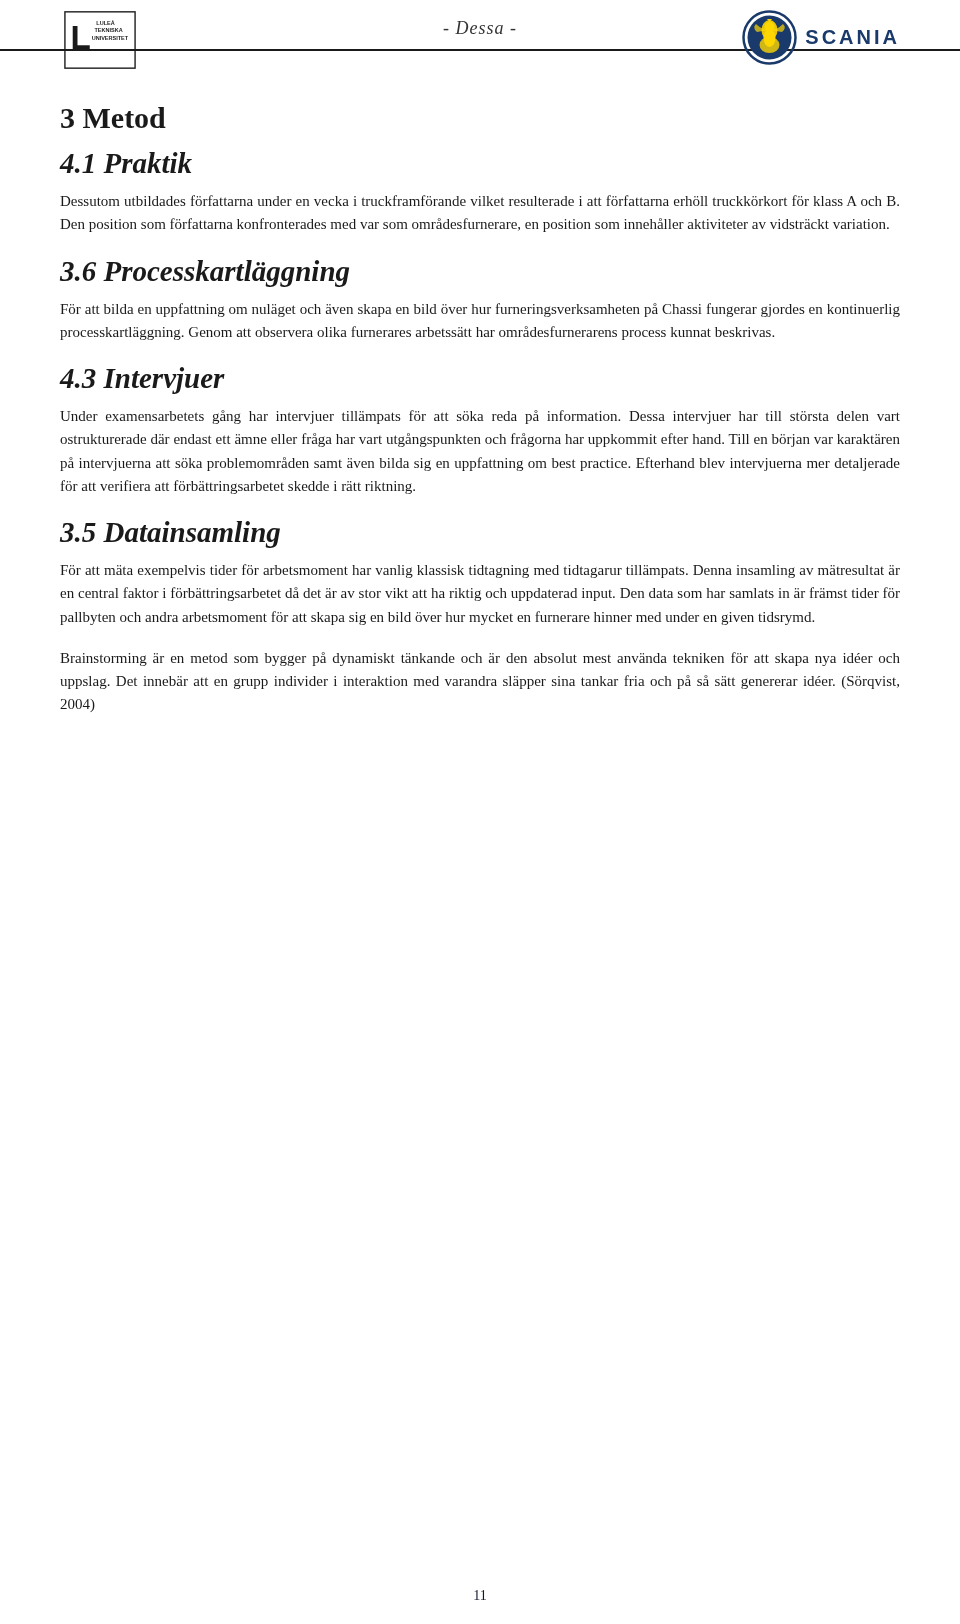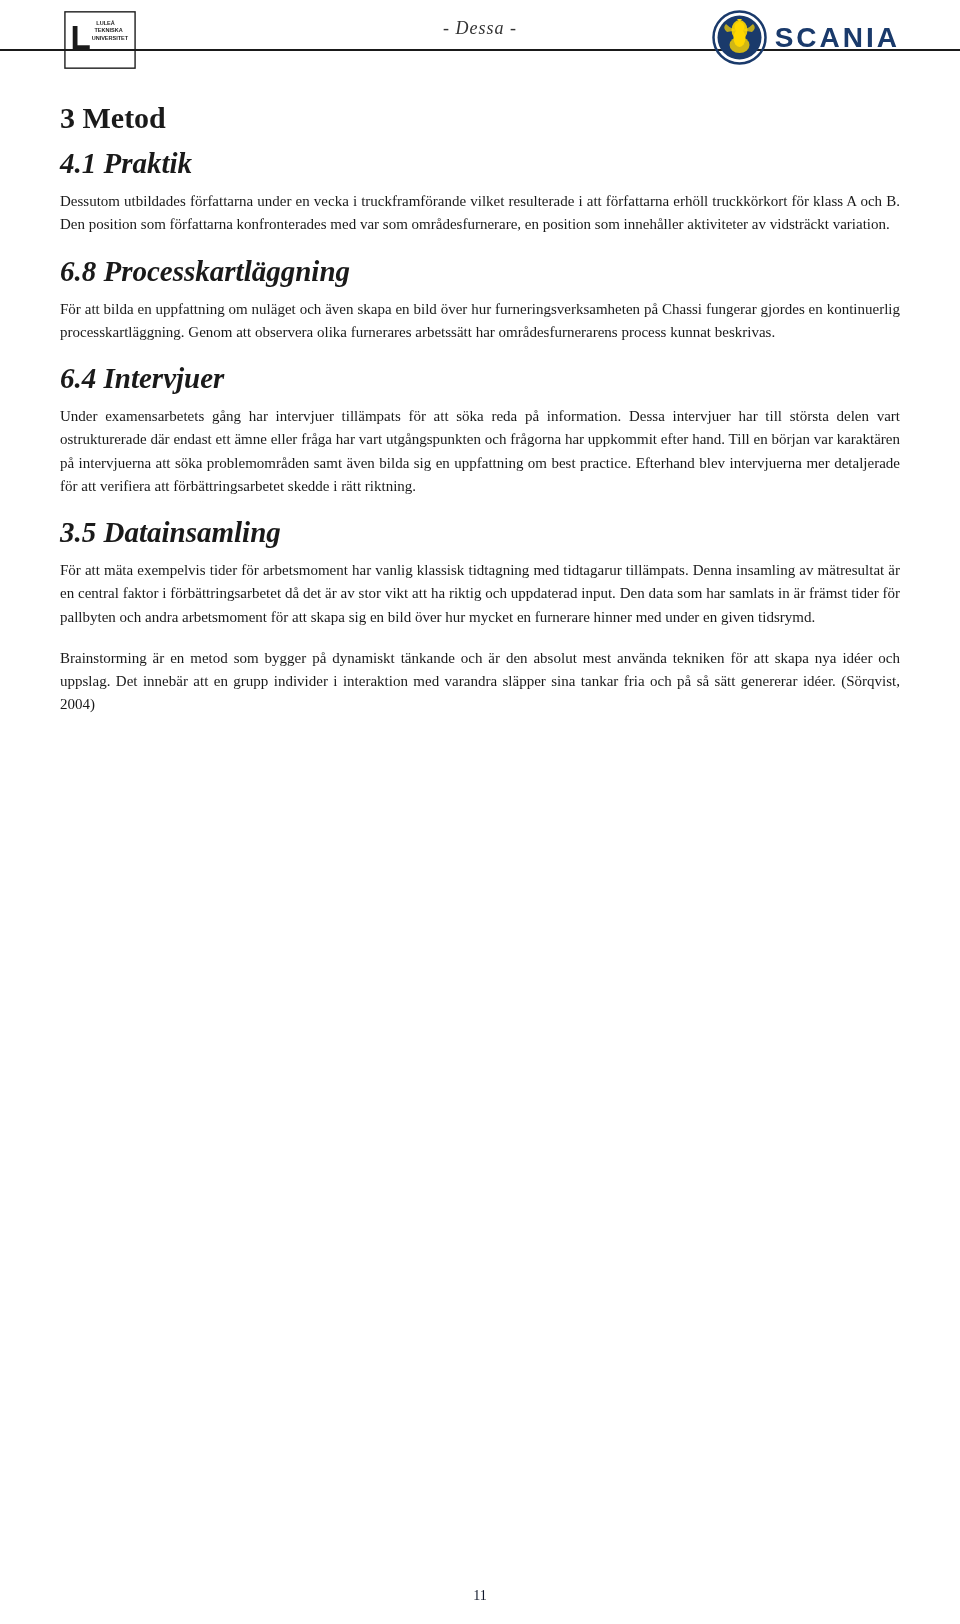--- a/index.html
+++ b/index.html
@@ -61,21 +61,21 @@
       align-items: center;
       gap: 8px;
     }
 
     .scania-griffin {
       width: 55px;
       height: 55px;
     }
 
     .scania-text {
-      font-size: 28px;
+      font-size: 20px;
       font-weight: bold;
       color: #1a3a6b;
       letter-spacing: 3px;
       font-family: Arial, sans-serif;
     }
 
     
     .content {
       padding: 40px 60px 60px 60px;
     }
@@ -163,24 +163,24 @@
   </div>
 
   <div class="content">
 
     <h1 class="chapter-title">3 Metod</h1>
 
 
     <h2 class="section-title">4.1 Praktik</h2>
     <p class="section-text">Dessutom utbildades författarna under en vecka i truckframförande vilket resulterade i att författarna erhöll truckkörkort för klass A och B. Den position som författarna konfronterades med var som områdesfurnerare, en position som innehåller aktiviteter av vidsträckt variation.</p>
 
-    <h2 class="section-title">6.8 Processkartläggning</h2>
+    <h2 class="section-title">3.6 Processkartläggning</h2>
     <p class="section-text">För att bilda en uppfattning om nuläget och även skapa en bild över hur furneringsverksamheten på Chassi fungerar gjordes en kontinuerlig processkartläggning. Genom att observera olika furnerares arbetssätt har områdesfurnerarens process kunnat beskrivas.</p>
 
-    <h2 class="section-title">6.4 Intervjuer</h2>
+    <h2 class="section-title">4.3 Intervjuer</h2>
     <p class="section-text">Under examensarbetets gång har intervjuer tillämpats för att söka reda på information. Dessa intervjuer har till största delen vart ostrukturerade där endast ett ämne eller fråga har vart utgångspunkten och frågorna har uppkommit efter hand. Till en början var karaktären på intervjuerna att söka problemområden samt även bilda sig en uppfattning om best practice. Efterhand blev intervjuerna mer detaljerade för att verifiera att förbättringsarbetet skedde i rätt riktning.</p>
 
     <h2 class="section-title">3.5 Datainsamling</h2>
     <p class="section-text">För att mäta exempelvis tider för arbetsmoment har vanlig klassisk tidtagning med tidtagarur tillämpats. Denna insamling av mätresultat är en central faktor i förbättringsarbetet då det är av stor vikt att ha riktig och uppdaterad input. Den data som har samlats in är främst tider för pallbyten och andra arbetsmoment för att skapa sig en bild över hur mycket en furnerare hinner med under en given tidsrymd.</p>
 
     <p class="section-text">Brainstorming är en metod som bygger på dynamiskt tänkande och är den absolut mest använda tekniken för att skapa nya idéer och uppslag. Det innebär att en grupp individer i interaktion med varandra släpper sina tankar fria och på så sätt genererar idéer. (Sörqvist, 2004)</p>
 
   </div>
 
   <div class="footer">

